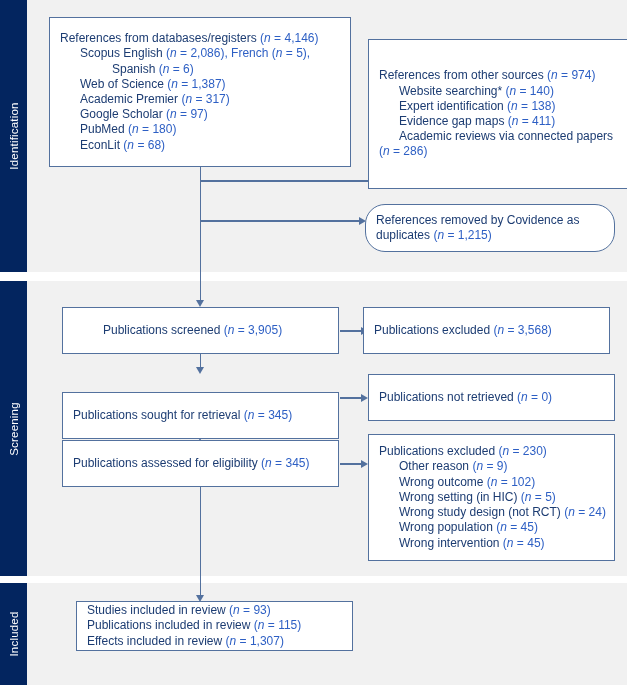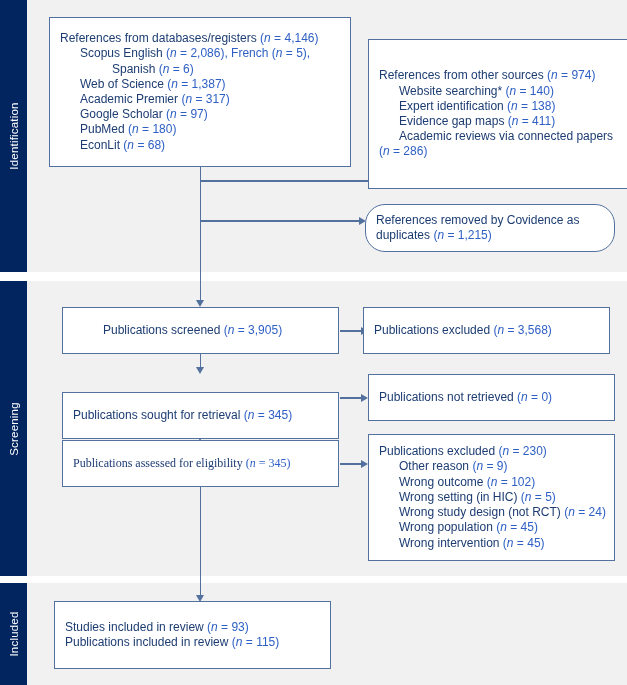--- a/index.html
+++ b/index.html
@@ -162,31 +162,32 @@
       <div class="ln">Publications excluded <span class="n">(<i>n</i> = 3,568)</span></div>
     </div>
 
   <div class="box" style="left:62px; top:374px; width:277px; height:47px;margin-top:18px;">
       <div class="ln">Publications sought for retrieval <span class="n">(<i>n</i> = 345)</span></div>
     </div>
   <div class="box" style="left:368px; top:374px; width:247px; height:47px;">
       <div class="ln">Publications not retrieved <span class="n">(<i>n</i> = 0)</span></div>
     </div>
 
-  <div class="box" style="left:62px; top:440px; width:277px; height:47px;font-family:Liberation Serif, serif;">
+  <div class="box" style="left:62px; top:440px; width:277px; height:47px;">
       <div class="ln">Publications assessed for eligibility <span class="n">(<i>n</i> = 345)</span></div>
     </div>
   <div class="box" style="left:368px; top:434px; width:247px; height:127px;">
       <div class="ln">Publications excluded <span class="n">(<i>n</i> = 230)</span></div>
       <div class="ln indent1">Other reason <span class="n">(<i>n</i> = 9)</span></div>
       <div class="ln indent1">Wrong outcome <span class="n">(<i>n</i> = 102)</span></div>
       <div class="ln indent1">Wrong setting (in HIC) <span class="n">(<i>n</i> = 5)</span></div>
       <div class="ln indent1">Wrong study design (not RCT) <span class="n">(<i>n</i> = 24)</span></div>
       <div class="ln indent1">Wrong population <span class="n">(<i>n</i> = 45)</span></div>
       <div class="ln indent1">Wrong intervention <span class="n">(<i>n</i> = 45)</span></div>
     </div>
 
-  <div class="box" style="left:54px; top:601px; width:277px; height:68px;">
+  <div class="box" style="left:76px; top:601px; width:277px; height:50px;">
       <div class="ln">Studies included in review <span class="n">(<i>n</i> = 93)</span></div>
       <div class="ln">Publications included in review <span class="n">(<i>n</i> = 115)</span></div>
+      <div class="ln">Effects included in review <span class="n">(<i>n</i> = 1,307)</span></div>
     </div>
 
 </div>
 
 </body></html>

